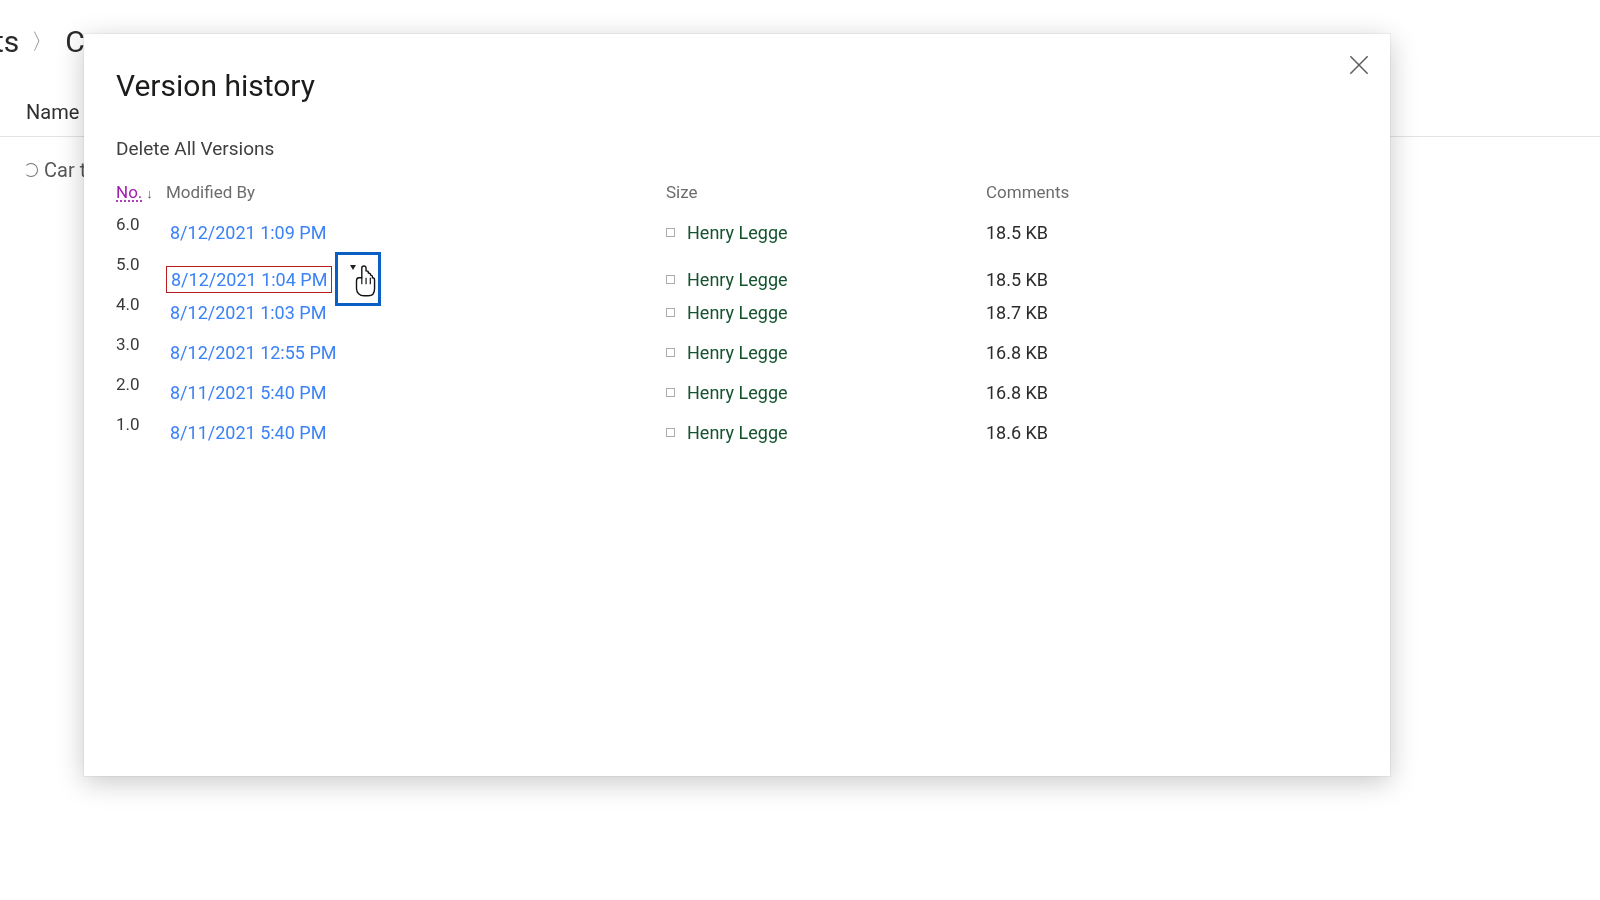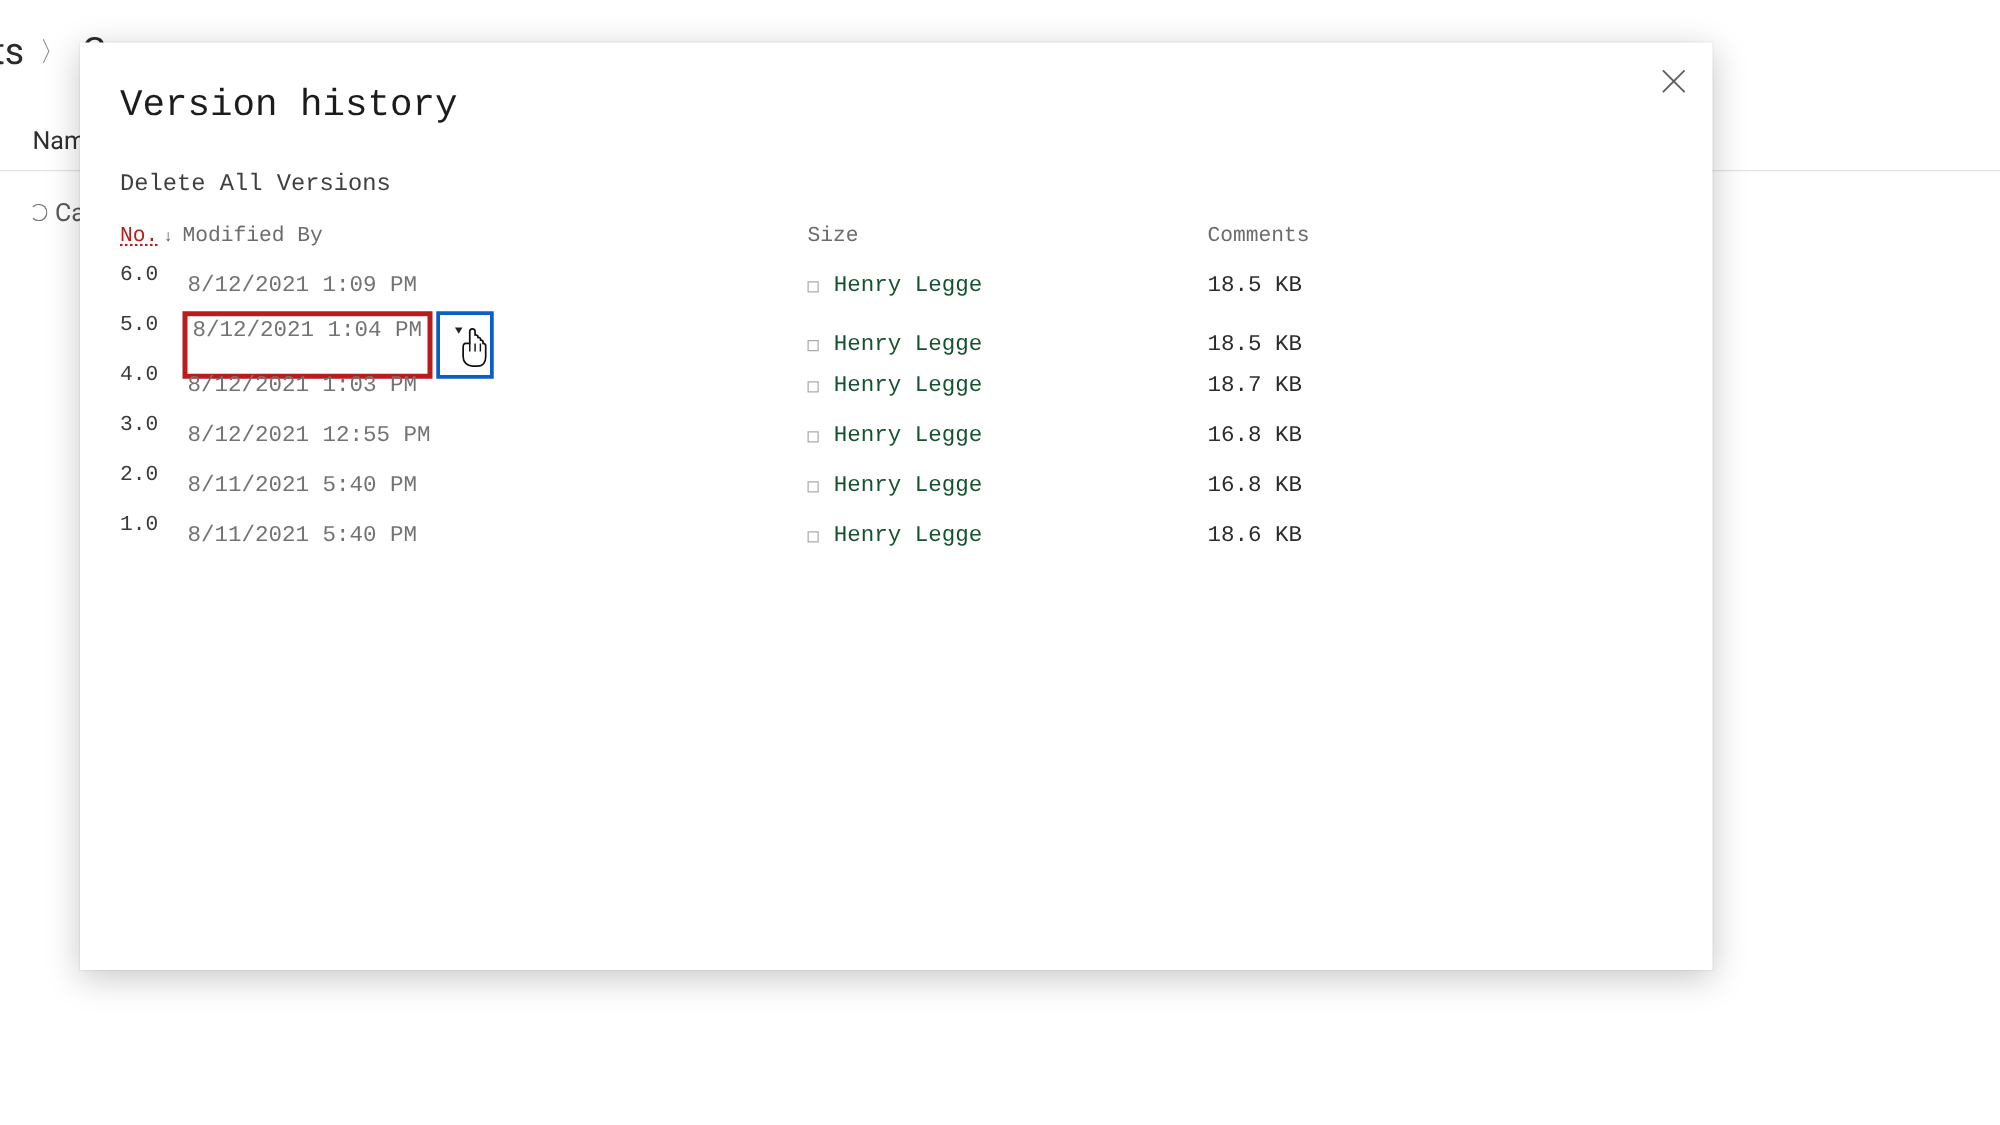--- a/index.html
+++ b/index.html
@@ -67,27 +67,26 @@
       left: 0;
       right: 0;
       height: 1px;
       background: #e4e3e2;
     }
 
     
     .modal {
       position: absolute;
       top: 34px;
-      left: 64px;
+      left: 84px;
       width: 1306px;
       height: 742px;
       background: #ffffff;
       box-shadow: 0 6px 26px rgba(0,0,0,0.22), 0 0 0 1px rgba(0,0,0,0.04);
       padding: 20px 32px 32px 32px;
-      font-family: Liberation Mono, monospace;
     }
     .modal-close {
       position: absolute;
       top: 18px;
       right: 18px;
       width: 26px;
       height: 26px;
       cursor: pointer;
       color: #5e5e5e;
     }
@@ -119,48 +118,49 @@
       align-items: center;
     }
     .vh-head {
       font-size: 17px;
       color: #6d6c6b;
       padding-bottom: 10px;
     }
     .vh-head .col-no {
       text-decoration: underline dotted;
       text-underline-offset: 3px;
-      color: #b91c1c;
+      color: #a21caf;
     }
     .sort-arrow {
       font-size: 13px;
       color: #545453;
       margin-left: 4px;
     }
 
     .vh-row {
       height: 40px;
       font-size: 18px;
     }
     .col-no-cell {
       color: #3b3a39;
       font-size: 17px;
       align-self: start;
       padding-top: 2px;
     }
     .col-modified-cell {
-      color: #737373;
-      display: flex;
+      color: #3b82f6;
+      display: flex;
+      align-items: center;
       gap: 4px;
     }
     .col-modified-cell .mod-text {
       padding: 2px 4px;
     }
     .col-modified-cell.selected .mod-text {
-      border: 4px solid #b91c1c;
+      border: 1px solid #b91c1c;
     }
     .dropdown-btn {
       border: 3px solid #0a5fc5;
       background: #fff;
       width: 46px;
       height: 54px;
       margin-left: -1px;
       display: flex;
       align-items: flex-start;
       justify-content: center;

